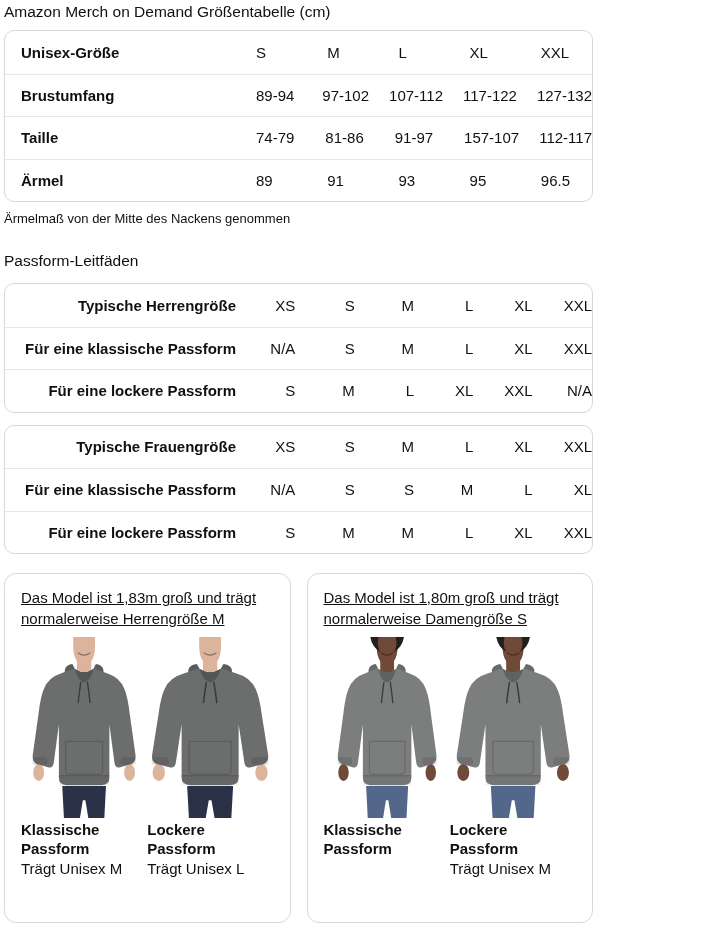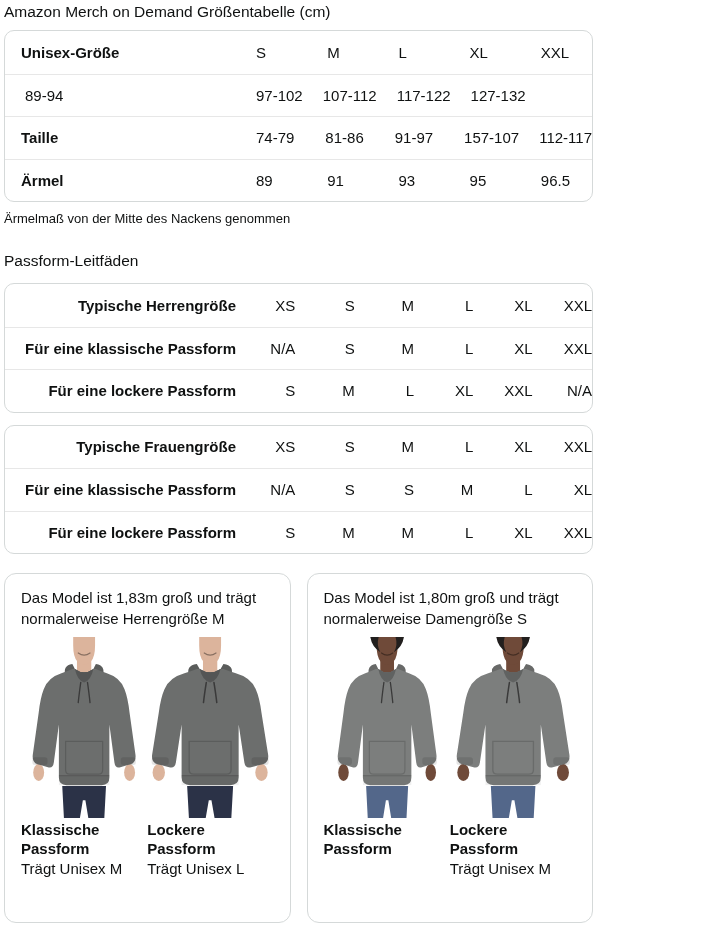--- a/index.html
+++ b/index.html
@@ -45,21 +45,21 @@
   .fit2{margin-top:12px;}
   .cards{display:flex;gap:16px;margin-top:19px;}
   .mcard{
     flex:1;
     height:350px;
     border:1px solid var(--card-border);
     border-radius:12px;
     padding:13px 16px 10px 16px;
     overflow:hidden;
   }
-  .mhead{font-size:15px;line-height:21px;margin-bottom:8px;}
+  .mhead{font-size:15px;line-height:21px;margin-bottom:8px;text-decoration:underline;}
   .figs{display:flex;}
   .figs figure{flex:1;}
   .figs svg.model{width:100%;height:auto;display:block;}
   .cap-fit{font-weight:bold;font-size:15px;line-height:19px;margin-top:2px;}
   .cap-wears{font-size:15px;line-height:21px;}
   .svgdefs{position:absolute;width:0;height:0;overflow:hidden;}
 </style>
 </head>
 <body>
 
@@ -114,20 +114,21 @@
   <section class="tcard">
     <div class="trow">
       <div class="cell label">Unisex-Größe</div>
       <div class="cell">S</div>
       <div class="cell">M</div>
       <div class="cell">L</div>
       <div class="cell">XL</div>
       <div class="cell">XXL</div>
     </div>
     <div class="trow">
+      <div class="cell label">Brustumfang</div>
       <div class="cell">89-94</div>
       <div class="cell">97-102</div>
       <div class="cell">107-112</div>
       <div class="cell">117-122</div>
       <div class="cell">127-132</div>
     </div>
     <div class="trow">
       <div class="cell label">Taille</div>
       <div class="cell">74-79</div>
       <div class="cell">81-86</div>

